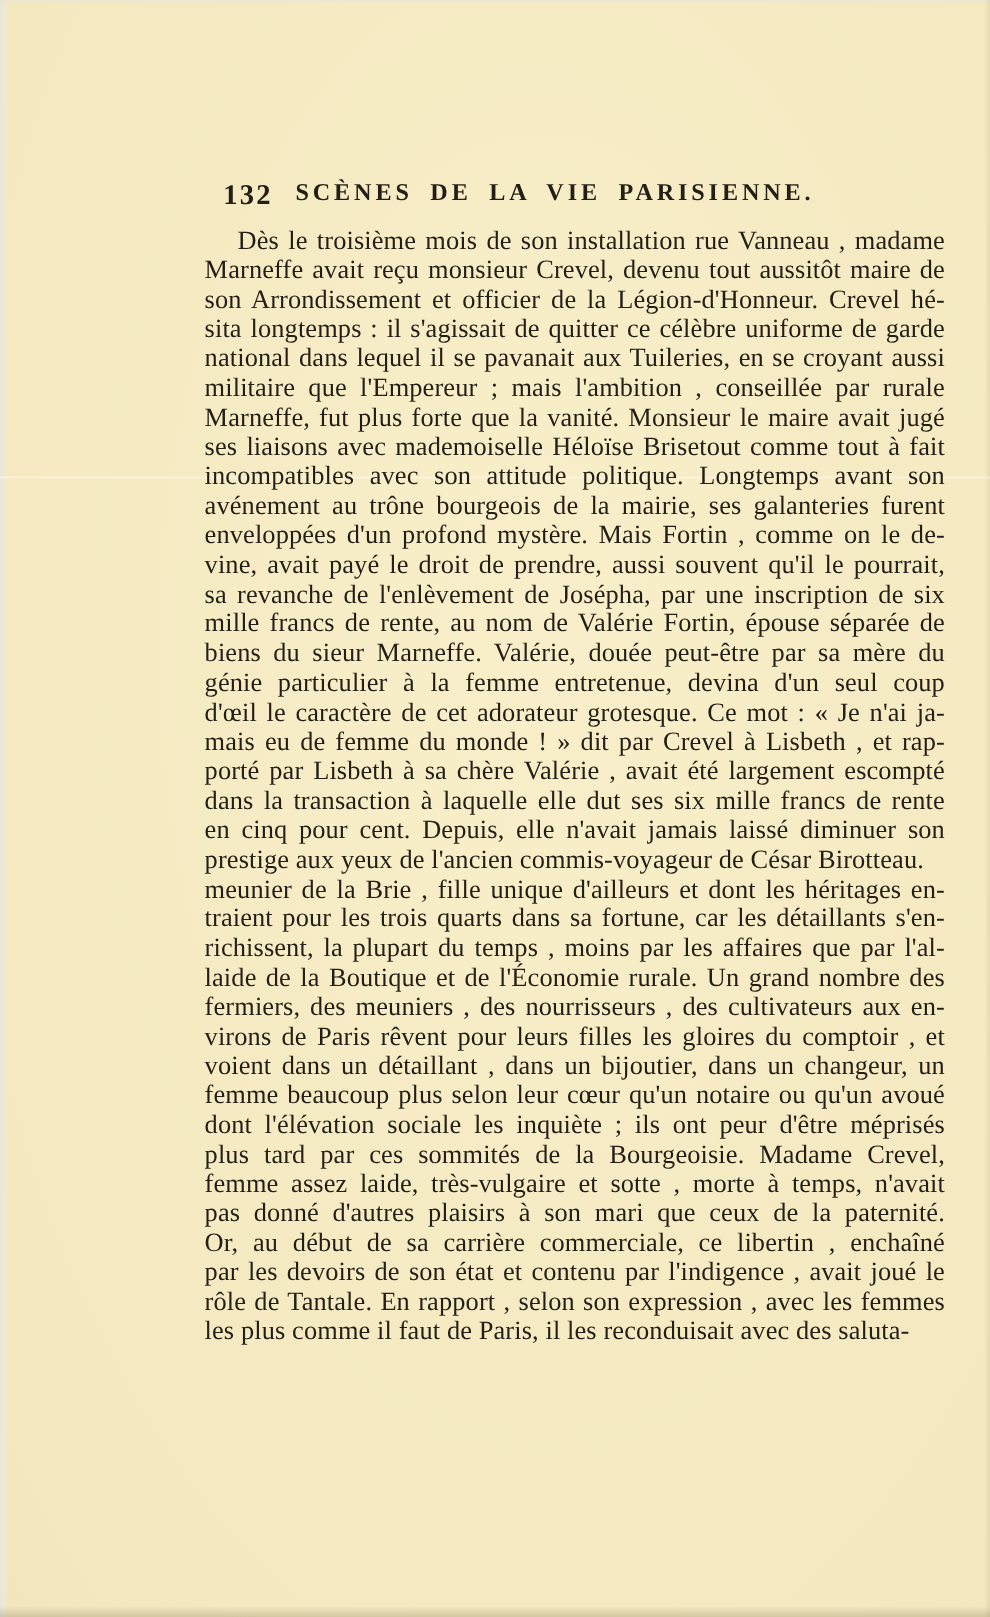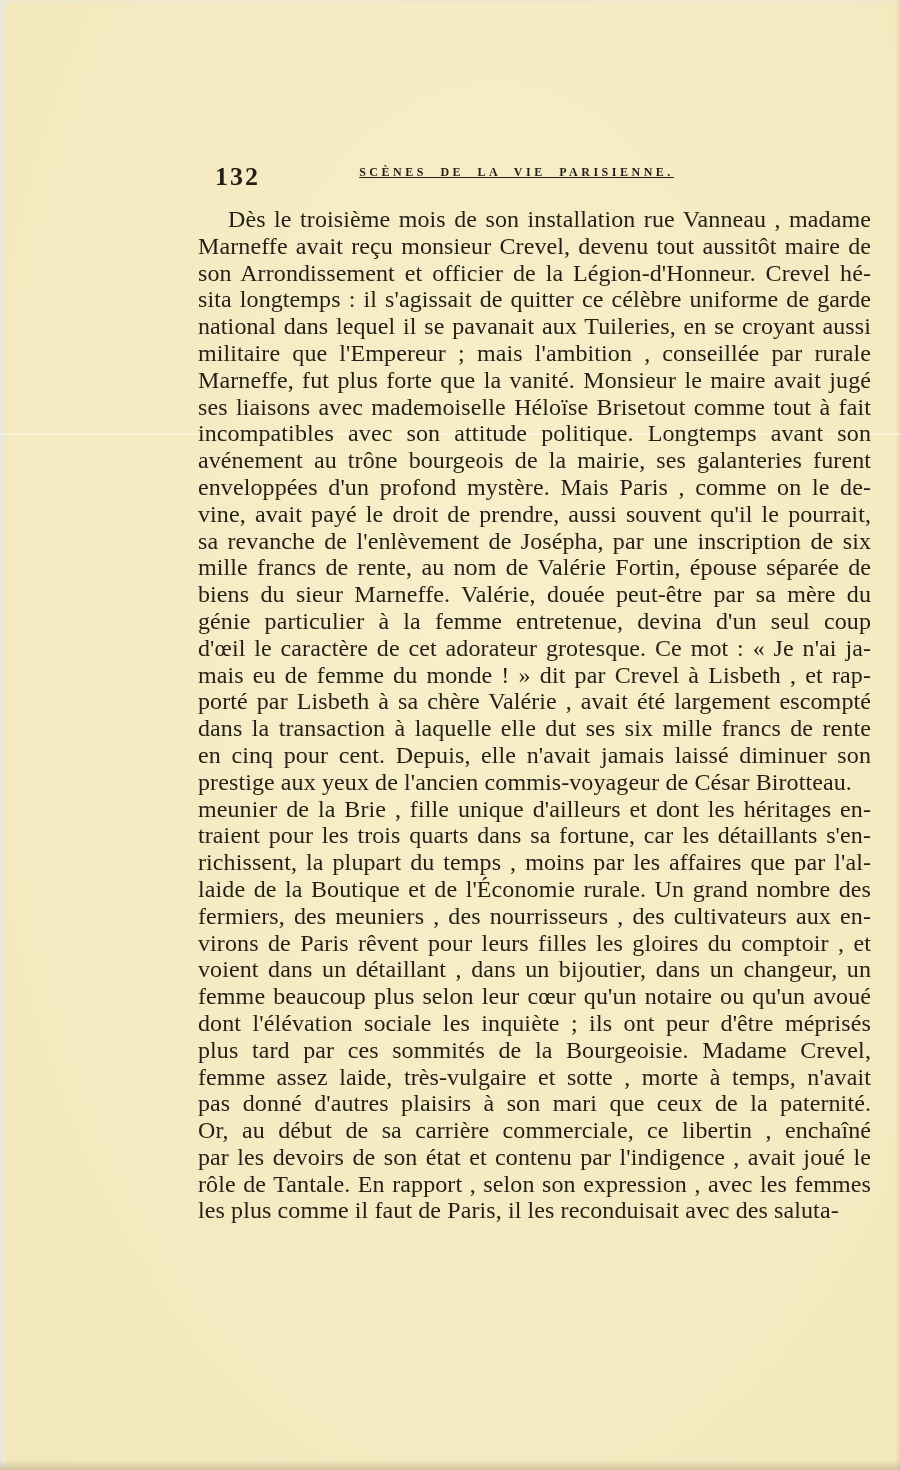--- a/index.html
+++ b/index.html
@@ -37,38 +37,37 @@
     background: rgba(255,252,238,0.5);
   }
   .paper-tone {
     position: absolute; inset: 0;
     background: radial-gradient(ellipse at 55% 40%, rgba(255,250,225,0.25), rgba(226,210,160,0.18));
     pointer-events: none;
   }
 
   
   .content {
-    position: absolute; left: 198px; top: 162px; width: 673px;
+    position: absolute; left: 186px; top: 162px; width: 673px;
   }
   .header {
     position: relative; height: 32px;
   }
   .pagenum {
     position: absolute; left: 17px; top: 0;
     font-size: 26px; font-weight: bold; letter-spacing: 2px;
   }
   .running-title-wrap {
     text-align: center;
     transform: translateX(-18px);
   }
   .running-title {
-    font-size: 12px; font-weight: bold;
+    font-size: 22px; font-weight: bold;
     letter-spacing: 3.5px; word-spacing: 7px;
     white-space: nowrap;
-    text-decoration: underline;
   }
   .body-text { margin-top: 12px; }
   .line {
     font-size: 24px;
     line-height: 26.8px;
     height: 26.8px;
     white-space: normal;
     text-align: justify;
     text-align-last: justify;
     letter-spacing: 0.1px;
@@ -97,21 +96,21 @@
       <div class="line first">Dès le troisième mois de son installation rue Vanneau , madame</div>
       <div class="line">Marneffe avait reçu monsieur Crevel, devenu tout aussitôt maire de</div>
       <div class="line">son Arrondissement et officier de la Légion-d'Honneur. Crevel hé-</div>
       <div class="line">sita longtemps : il s'agissait de quitter ce célèbre uniforme de garde</div>
       <div class="line">national dans lequel il se pavanait aux Tuileries, en se croyant aussi</div>
       <div class="line">militaire que l'Empereur ; mais l'ambition , conseillée par rurale</div>
       <div class="line">Marneffe, fut plus forte que la vanité. Monsieur le maire avait jugé</div>
       <div class="line">ses liaisons avec mademoiselle Héloïse Brisetout comme tout à fait</div>
       <div class="line">incompatibles avec son attitude politique. Longtemps avant son</div>
       <div class="line">avénement au trône bourgeois de la mairie, ses galanteries furent</div>
-      <div class="line">enveloppées d'un profond mystère. Mais Paris , comme on le de-</div>
+      <div class="line">enveloppées d'un profond mystère. Mais Fortin , comme on le de-</div>
       <div class="line">vine, avait payé le droit de prendre, aussi souvent qu'il le pourrait,</div>
       <div class="line">sa revanche de l'enlèvement de Josépha, par une inscription de six</div>
       <div class="line">mille francs de rente, au nom de Valérie Fortin, épouse séparée de</div>
       <div class="line">biens du sieur Marneffe. Valérie, douée peut-être par sa mère du</div>
       <div class="line">génie particulier à la femme entretenue, devina d'un seul coup</div>
       <div class="line">d'œil le caractère de cet adorateur grotesque. Ce mot : « Je n'ai ja-</div>
       <div class="line">mais eu de femme du monde ! » dit par Crevel à Lisbeth , et rap-</div>
       <div class="line">porté par Lisbeth à sa chère Valérie , avait été largement escompté</div>
       <div class="line">dans la transaction à laquelle elle dut ses six mille francs de rente</div>
       <div class="line">en cinq pour cent. Depuis, elle n'avait jamais laissé diminuer son</div>

